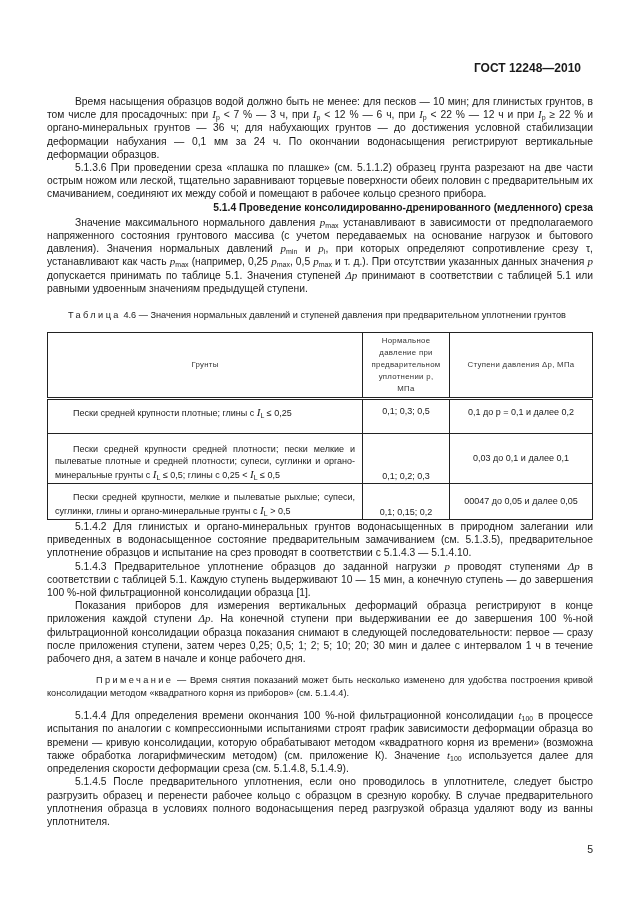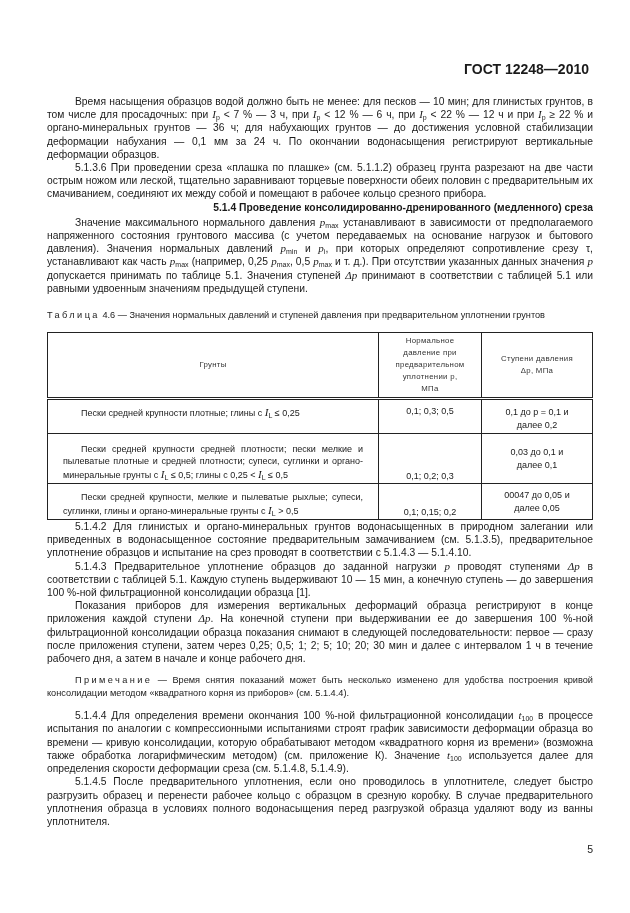--- a/index.html
+++ b/index.html
@@ -1,28 +1,28 @@
 <!DOCTYPE html>
 <html><head>
 <meta charset="utf-8">
 <style>
   html, body { margin:0; padding:0; background:#fff; }
   body { width:630px; height:913px; position:relative; overflow:hidden;
          font-family:"Liberation Sans", sans-serif; color:#1a1a1a; }
   .page { position:absolute; left:47px; top:0; width:546px; }
-  .hdr { position:absolute; top:61px; right:4px; font-weight:bold; font-size:14px; letter-spacing:0; }
+  .hdr { position:absolute; top:61px; right:12px; font-weight:bold; font-size:12px; letter-spacing:0; }
   .p { font-size:10.3px; line-height:13.2px; text-align:justify; margin:0; }
   .ind { text-indent:28px; }
   .h { font-weight:bold; font-size:10.3px; line-height:13.2px; text-indent:28px; margin:0;text-align:right; }
   i.v { font-family:"Liberation Serif", serif; font-style:italic; font-size:11px; }
   sub { font-size:7px; vertical-align:-2px; line-height:0; }
   .cap { font-size:9.2px; line-height:12px; margin:0; }
-  .sp { letter-spacing:2.4px; }
+  .sp { letter-spacing:2.4px;margin-left:21px; }
   table { border-collapse:collapse; width:546px; font-size:9px; }
-  td, th { border:1px solid #222; padding:2px 15px; vertical-align:bottom; font-weight:normal; }
+  td, th { border:1px solid #222; padding:2px 7px; vertical-align:bottom; font-weight:normal; }
   th { font-size:7.8px; line-height:12px; vertical-align:middle; text-align:center; color:#333; letter-spacing:.3px; }
   thead tr { border-bottom:3px double #222; }
   td.c { text-align:center; }
   td.l { text-align:justify; line-height:12.5px; }
   .note { font-size:9.2px; line-height:13px; }
   .pn { position:absolute; left:0; right:0; text-align:right; font-size:10.5px; }
 </style>
 </head>
 <body>
 

